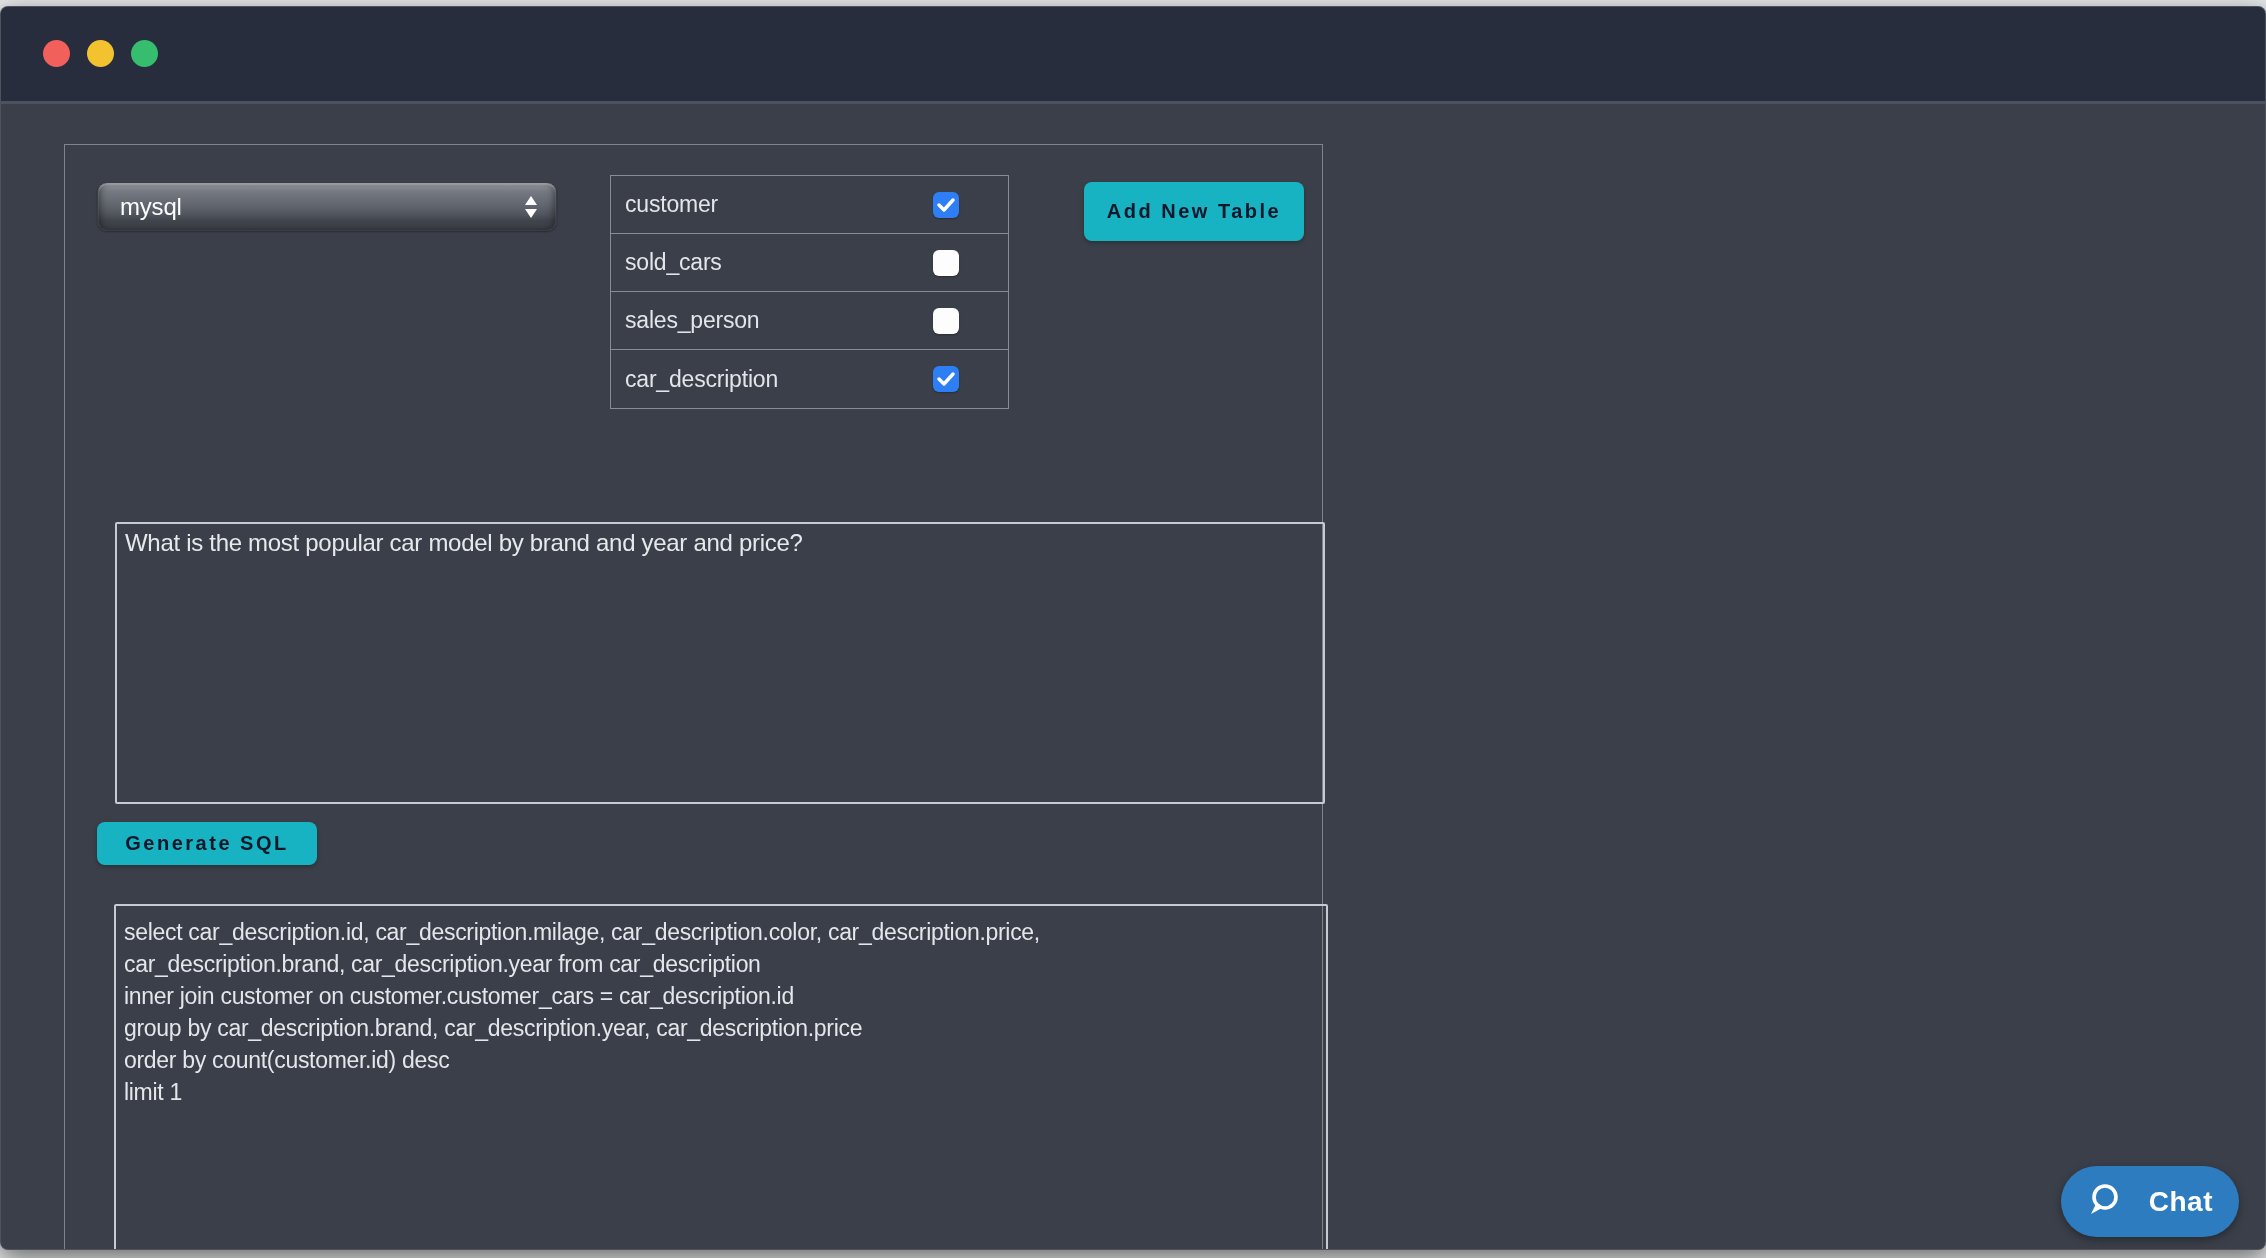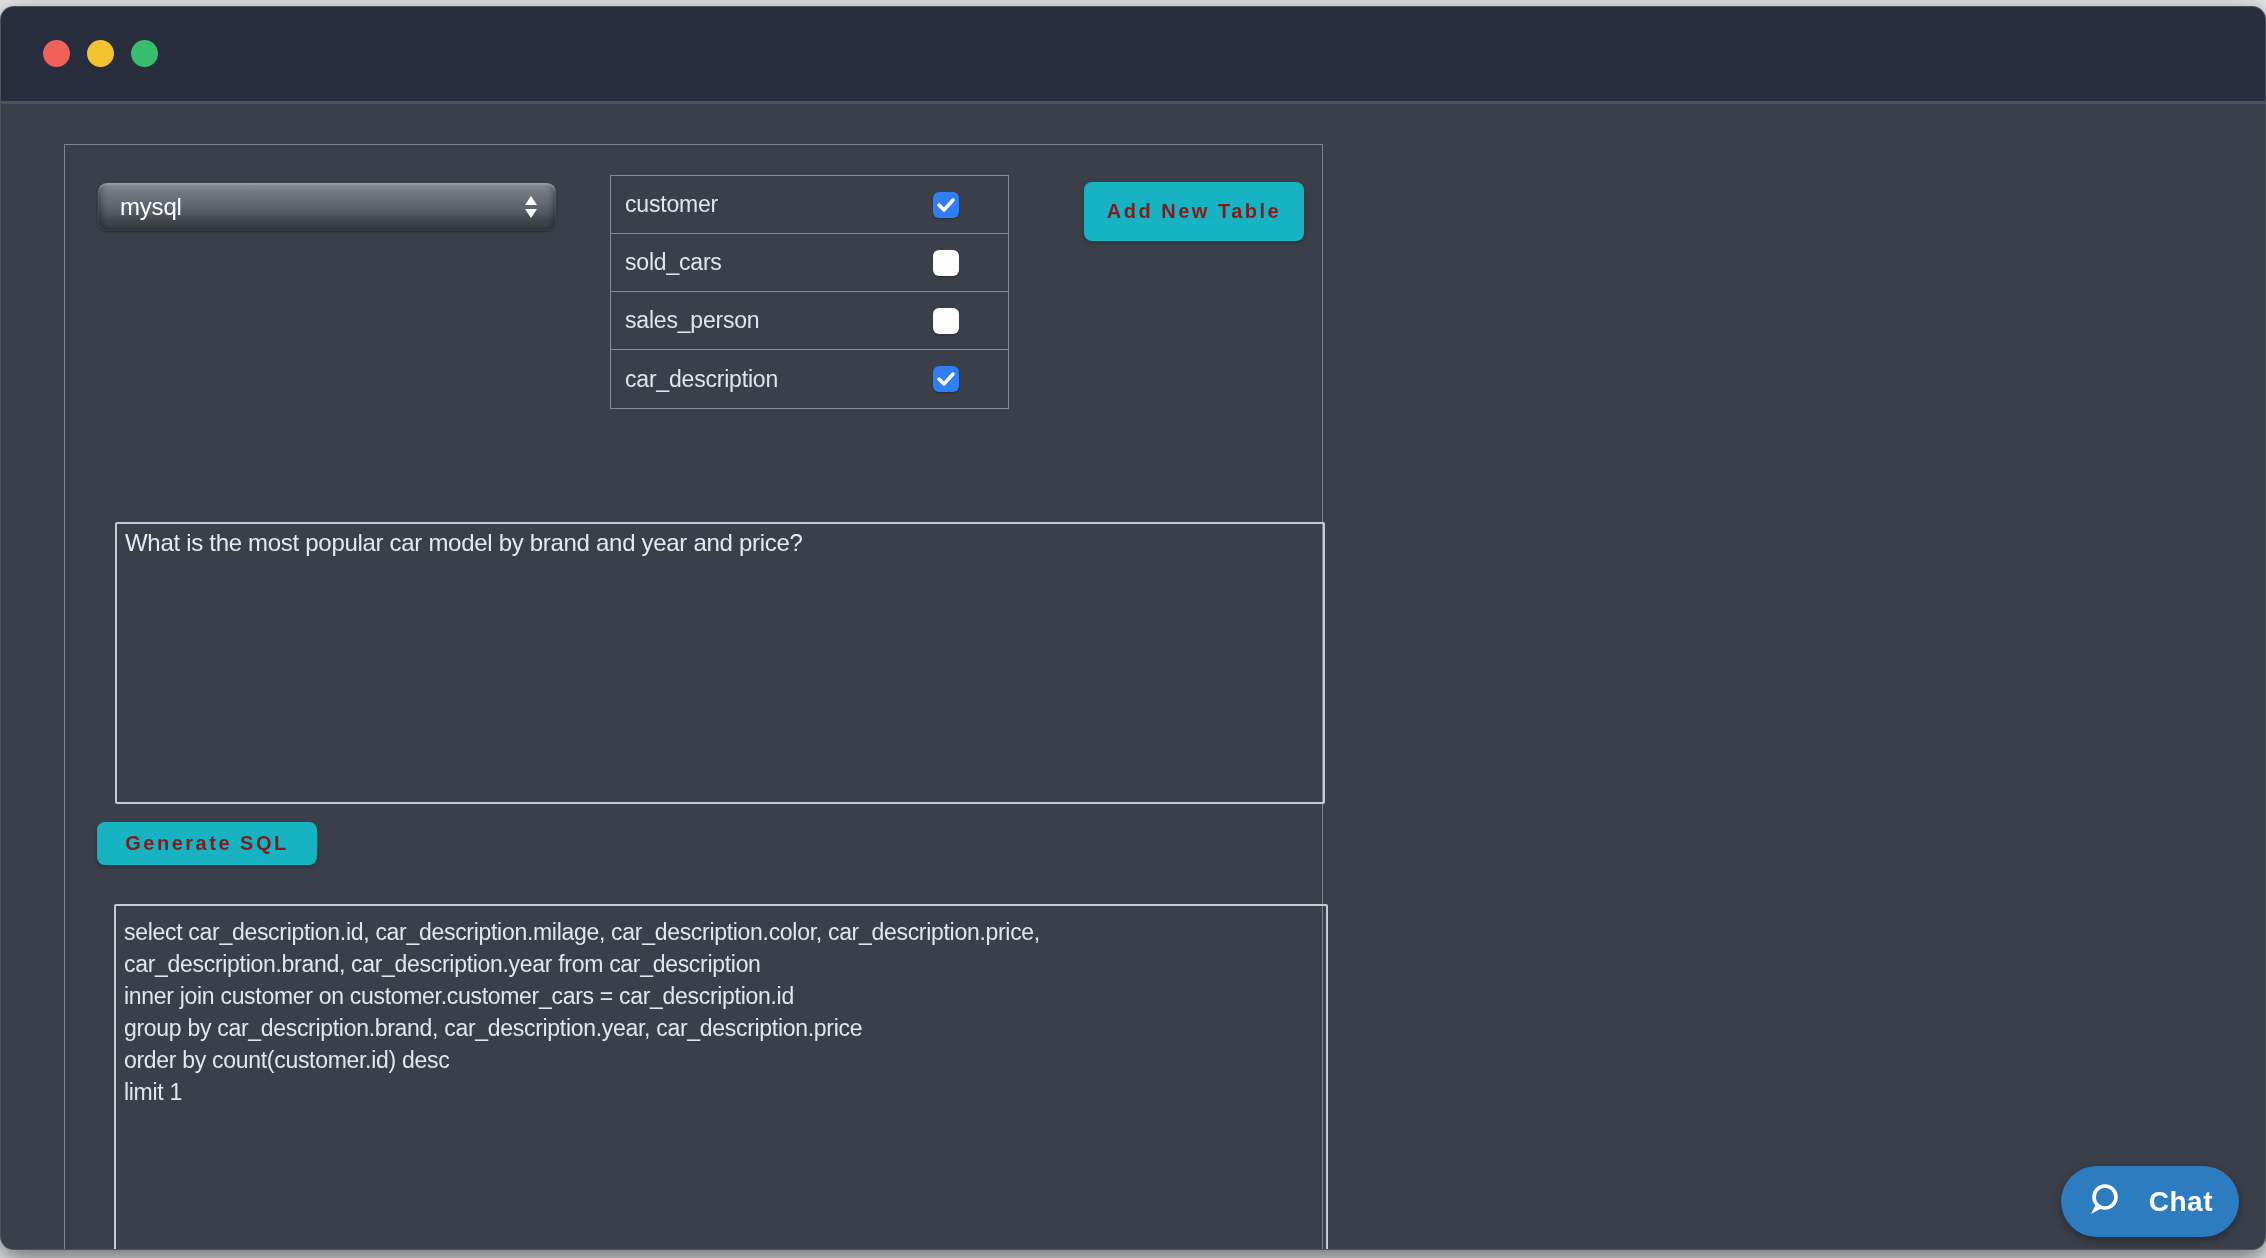--- a/index.html
+++ b/index.html
@@ -6,21 +6,21 @@
   html,body { width:2266px; height:1258px; }
   body {
     font-family: "Liberation Sans", sans-serif;
     background:#e6e7e9;
     position:relative;
     overflow:hidden;
   }
   .window {
     position:absolute; left:0; top:6px; right:0; bottom:8px;
     background:#3a3f49;
-    border-radius:14px;
+    border-radius:8px;
     border:1px solid rgba(255,255,255,0.10);
     box-shadow:0 8px 26px rgba(0,0,0,0.55);
     overflow:hidden;
   }
   .titlebar {
     height:97px;
     background:#272d3d;
     border-bottom:3px solid #4c5260;
     position:relative;
   }
@@ -75,21 +75,21 @@
     cursor:pointer;
   }
   .cbx svg { display:none; }
   .cbx.on { background:#2e7ef5; }
   .cbx.on svg { display:block; }
 
   
   .teal-btn {
     background:#18b3c2;
     border:none; border-radius:8px;
-    color:#7f1d1d; font-family:"Liberation Sans",sans-serif;
+    color:#0f172a; font-family:"Liberation Sans",sans-serif;
     font-weight:700; font-size:20px; letter-spacing:2.5px;
     cursor:pointer;
     box-shadow:0 2px 4px rgba(0,0,0,0.25);
   }
   .add-table-btn { position:absolute; left:1019px; top:37px; width:220px; height:59px; }
   .generate-btn  { position:absolute; left:32px;  top:677px; width:220px; height:43px; }
 
   
   textarea {
     position:absolute;

